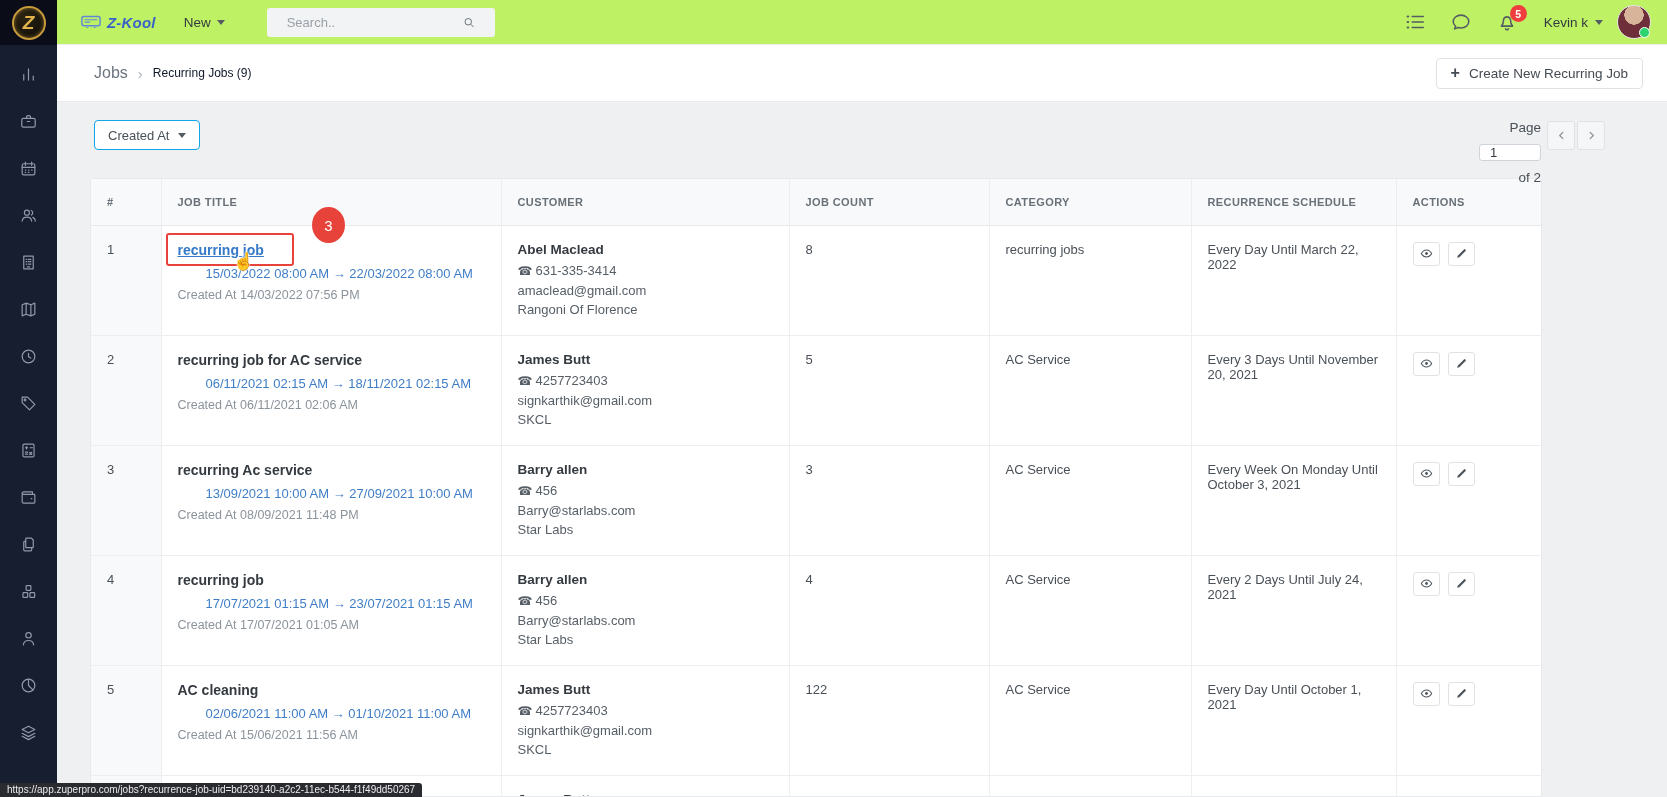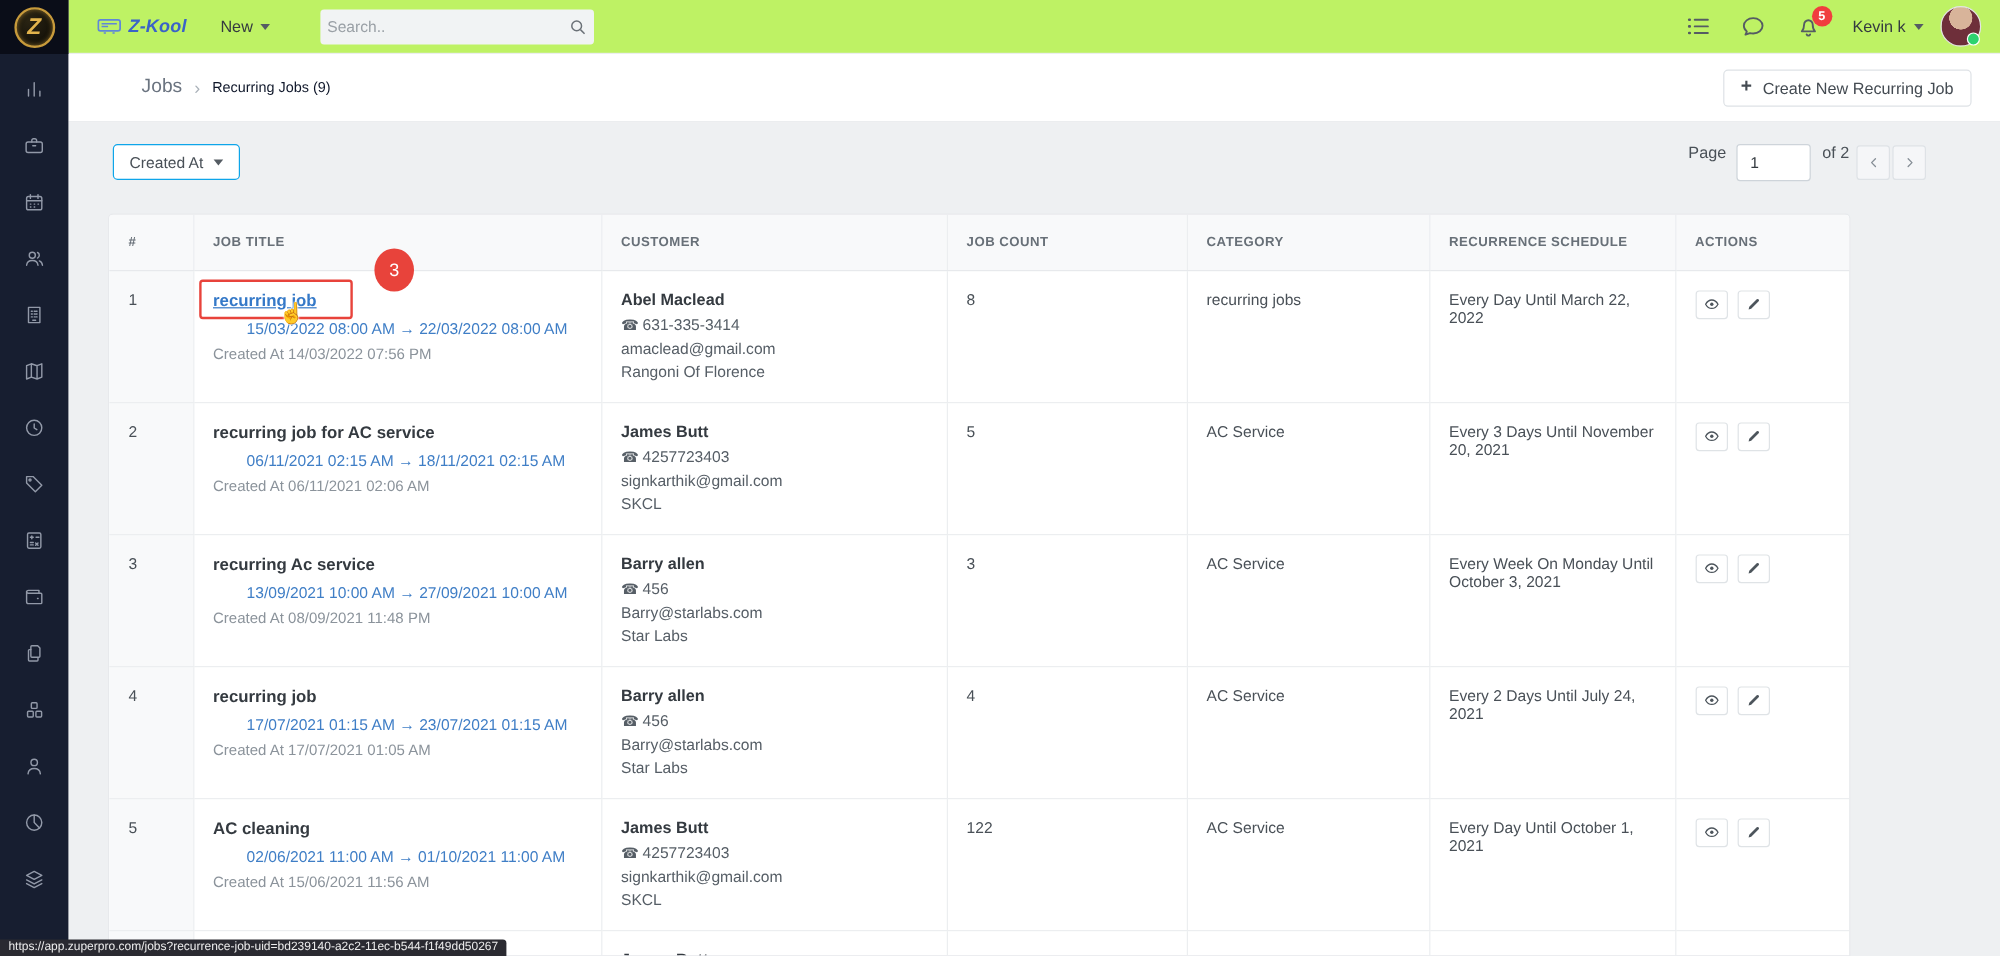--- a/index.html
+++ b/index.html
@@ -16,47 +16,47 @@
   .side-item { height:47px; display:flex; align-items:center; justify-content:center; color:#9299a8; cursor:pointer; }
   .side-item svg { width:19px; height:19px; stroke:currentColor; fill:none; stroke-width:1.5; stroke-linecap:round; stroke-linejoin:round; }
 
   
   .navbar { position:absolute; left:57px; top:0; right:0; height:45px; background:#bef264; border-bottom:1px solid #eceef0;
             display:flex; align-items:center; z-index:20; }
   .brand { display:flex; align-items:center; gap:6px; margin-left:24px; }
   .brand-name { font-style:italic; font-weight:bold; font-size:15px; color:#3a63c8; letter-spacing:.2px; }
   .nav-new { margin-left:28px; font-size:13.5px; color:#343a40; display:flex; align-items:center; gap:6px; cursor:pointer; }
   .caret { width:0; height:0; border-left:4px solid transparent; border-right:4px solid transparent; border-top:5px solid #555c63; }
-  .search-wrap { margin-left:42px; width:228px; height:29px; background:#f1f3f4; border-radius:3px; display:flex; align-items:center; padding:0 6px; }
+  .search-wrap { margin-left:42px; width:228px; height:29px; background:#f1f3f4; border-radius:3px; display:flex; align-items:center; padding:0 20px; }
   .search-wrap input { flex:1; border:none; outline:none; background:transparent; font-size:13px; color:#495057; font-family:"Liberation Sans", sans-serif; }
   .search-wrap input::placeholder { color:#9aa0a6; }
   .nav-right { margin-left:auto; display:flex; align-items:center; margin-right:16px; }
   .nav-ic { width:22px; height:22px; color:#555c63; margin-left:24px; position:relative; cursor:pointer; }
   .nav-ic svg { width:22px; height:22px; stroke:currentColor; fill:none; stroke-width:1.7; stroke-linecap:round; stroke-linejoin:round; }
   .badge { position:absolute; top:-6px; right:-9px; min-width:17px; height:17px; border-radius:9px; background:#f03e3e; color:#fff;
            font-size:10.5px; font-weight:bold; display:flex; align-items:center; justify-content:center; padding:0 4px; }
   .user-name { margin-left:26px; font-size:13.5px; color:#343a40; display:flex; align-items:center; gap:7px; cursor:pointer; }
   .avatar { width:34px; height:34px; border-radius:50%; margin-left:14px; position:relative; cursor:pointer;
             background:radial-gradient(circle at 50% 28%, #d8b49a 0 34%, #6e2f3a 35% 75%, #5a2530 100%); border:1px solid #e3e3e3; }
   .avatar::after { content:""; position:absolute; right:0; bottom:0; width:9px; height:9px; border-radius:50%; background:#2dd36f; border:1.5px solid #fff; }
 
   
   .crumb-bar { position:absolute; left:57px; top:45px; right:0; height:57px; background:#fff; border-bottom:1px solid #e7e9ec;
-               display:flex; align-items:center; z-index:10;padding-left:24px; }
+               display:flex; align-items:center; z-index:10; }
   .crumb { margin-left:37px; font-size:16px; color:#6b7480; display:flex; align-items:center; gap:10px; }
   .crumb-sep { color:#aab1b9; font-size:15px; }
   .crumb-current { font-size:12px; font-weight:normal; color:#0f172a; }
   .create-btn { margin-left:auto; margin-right:24px; height:31px; background:#fff; border:1px solid #dee2e6; border-radius:4px;
                 display:flex; align-items:center; gap:9px; padding:0 14px; font-size:13.5px; color:#444b52; cursor:pointer; }
   .plus { font-size:16px; font-weight:bold; color:#444b52; line-height:1; }
 
   
   .filter-btn { position:absolute; left:94px; top:120px; height:30px; background:#fff; border:1px solid #0ea5e9; border-radius:4px;
                 display:flex; align-items:center; gap:9px; padding:0 13px; font-size:13px; color:#495057; cursor:pointer; z-index:5; }
-  .pager { position:absolute; right:126px; top:120px; height:31px; display:flex; align-items:flex-start; gap:9px; font-size:13.5px; color:#495057; z-index:5; }
+  .pager { position:absolute; right:126px; top:120px; height:31px; display:flex; align-items:flex-end; gap:9px; font-size:13.5px; color:#495057; z-index:5;flex-direction:column; }
   .pager input { width:62px; height:31px; border:1px solid #ced4da; border-radius:3px; padding:0 10px; font-size:13px; color:#343a40;
                  font-family:"Liberation Sans", sans-serif; outline:none; }
   .pg-btns { position:absolute; right:62px; top:121px; display:flex; gap:2px; z-index:5; }
   .pg-btn { width:28px; height:29px; background:#f5f6f8; border:1px solid #dee2e6; border-radius:3px; display:flex; align-items:center; justify-content:center; color:#868e96; cursor:pointer; }
   .pg-btn svg { width:11px; height:11px; stroke:currentColor; fill:none; stroke-width:2.4; stroke-linecap:round; stroke-linejoin:round; }
 
   
   .card { position:absolute; left:90px; top:178px; width:1452px; height:619px; background:#fff; border:1px solid #e7e9ec;
           border-radius:4px 4px 0 0; overflow:hidden; }
   table.grid { border-collapse:collapse; width:1452px; table-layout:fixed; }

